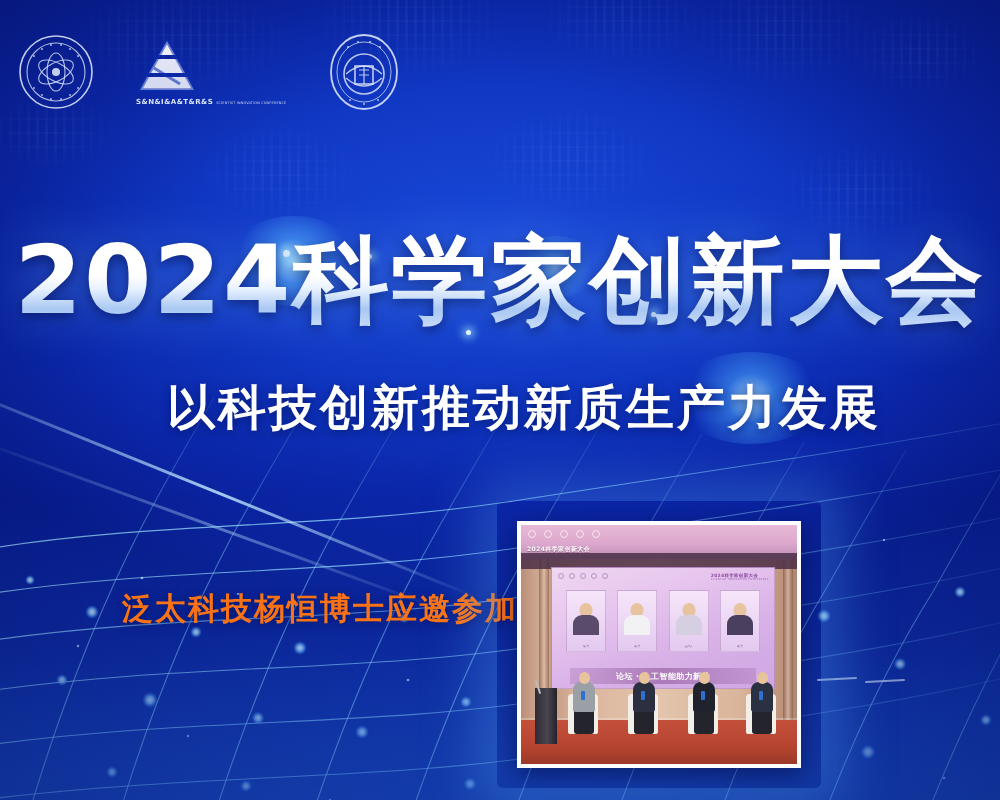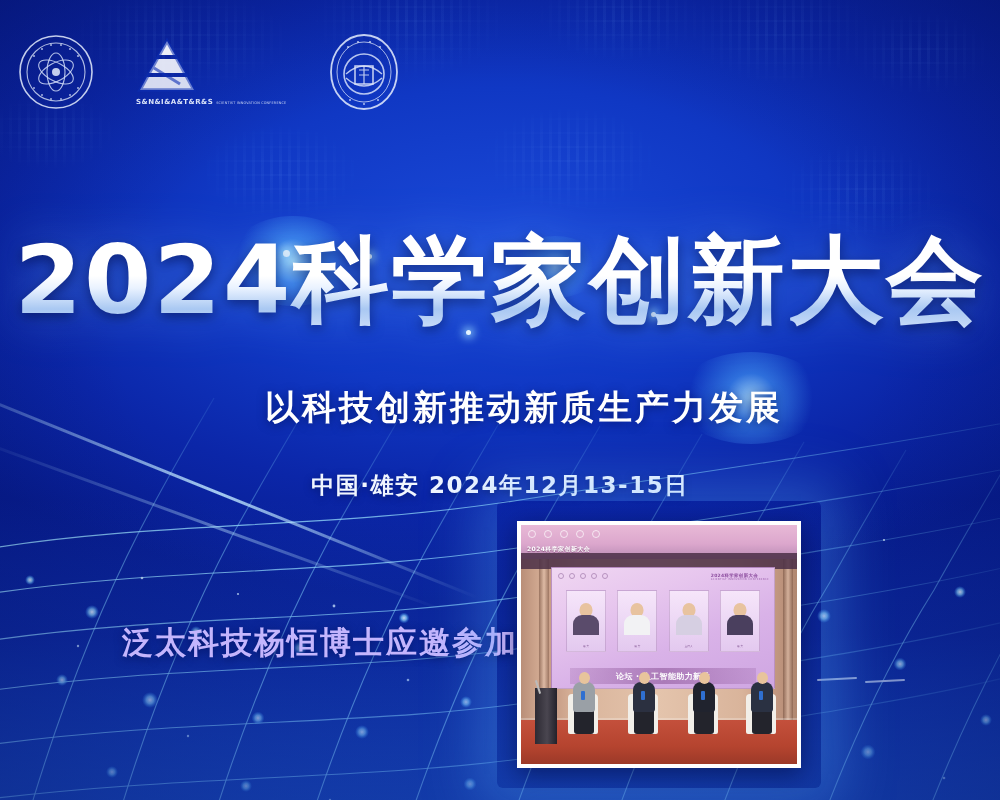--- a/index.html
+++ b/index.html
@@ -91,35 +91,35 @@
     background:radial-gradient(circle, rgba(175,230,255,.95) 0%, rgba(80,175,255,.55) 28%, rgba(40,120,255,0) 70%);
   }
   .tg1{left:228px;top:216px;width:130px;height:90px;}
   .tg2{left:510px;top:236px;width:90px;height:62px;opacity:.75;}
   .tg3{left:676px;top:352px;width:150px;height:92px;opacity:.9;}
   .spark{position:absolute;border-radius:50%;background:#eaf7ff;box-shadow:0 0 9px 3px rgba(150,215,255,.9);}
 
   
   .subtitle{
     position:absolute;left:0;top:382px;width:100%;text-align:center;z-index:5;
-    color:#ffffff;font-size:34px;line-height:50px;font-weight:800;letter-spacing:3px;
+    color:#ffffff;font-size:48px;line-height:50px;font-weight:800;letter-spacing:3px;
     text-shadow:0 2px 10px rgba(3,20,96,.75);
     padding-left:48px;
   }
   
   .meta{
     position:absolute;left:0;top:470px;width:100%;text-align:center;z-index:5;
     color:#f0f6ff;font-size:23px;line-height:30px;font-weight:600;letter-spacing:1.5px;
     text-shadow:0 2px 7px rgba(3,20,96,.7);
   }
 
   
   .caption{
-    position:absolute;left:120px;top:619px;width:400px;z-index:7;
-    color:#c4b5fd;font-size:31px;line-height:46px;font-weight:800;letter-spacing:2px;
+    position:absolute;left:120px;top:585px;width:400px;z-index:7;
+    color:#f97316;font-size:31px;line-height:46px;font-weight:800;letter-spacing:2px;
     text-align:center;text-shadow:0 2px 9px rgba(3,18,92,.8);
   }
   .caption div{white-space:nowrap;}
 
   
   .photo{
     position:absolute;left:517px;top:521px;width:284px;height:247px;z-index:8;
     background:#ffffff;padding:4px;
     box-shadow:0 6px 22px rgba(2,10,60,.55);
   }
@@ -347,21 +347,20 @@
   <div class="spark" style="left:367px;top:254px;width:5px;height:5px;"></div>
   <div class="spark" style="left:466px;top:330px;width:5px;height:5px;"></div>
   <div class="spark" style="left:651px;top:312px;width:5px;height:5px;"></div>
 
   <div class="title-wrap">
     <div class="main-title">2024科学家创新大会</div>
   </div>
 
   <div class="subtitle">以科技创新推动新质生产力发展</div>
 
-  <div class="meta">中国·雄安  2024年12月13-15日</div>
 
   <div class="caption">
     <div>泛太科技杨恒博士应邀参加</div>
   </div>
 
   <div class="photo-halo"></div>
   <div class="photo">
     <div class="photo-inner">
       <div class="p-wall"></div>
       <div class="p-col" style="left:18px;"></div>

